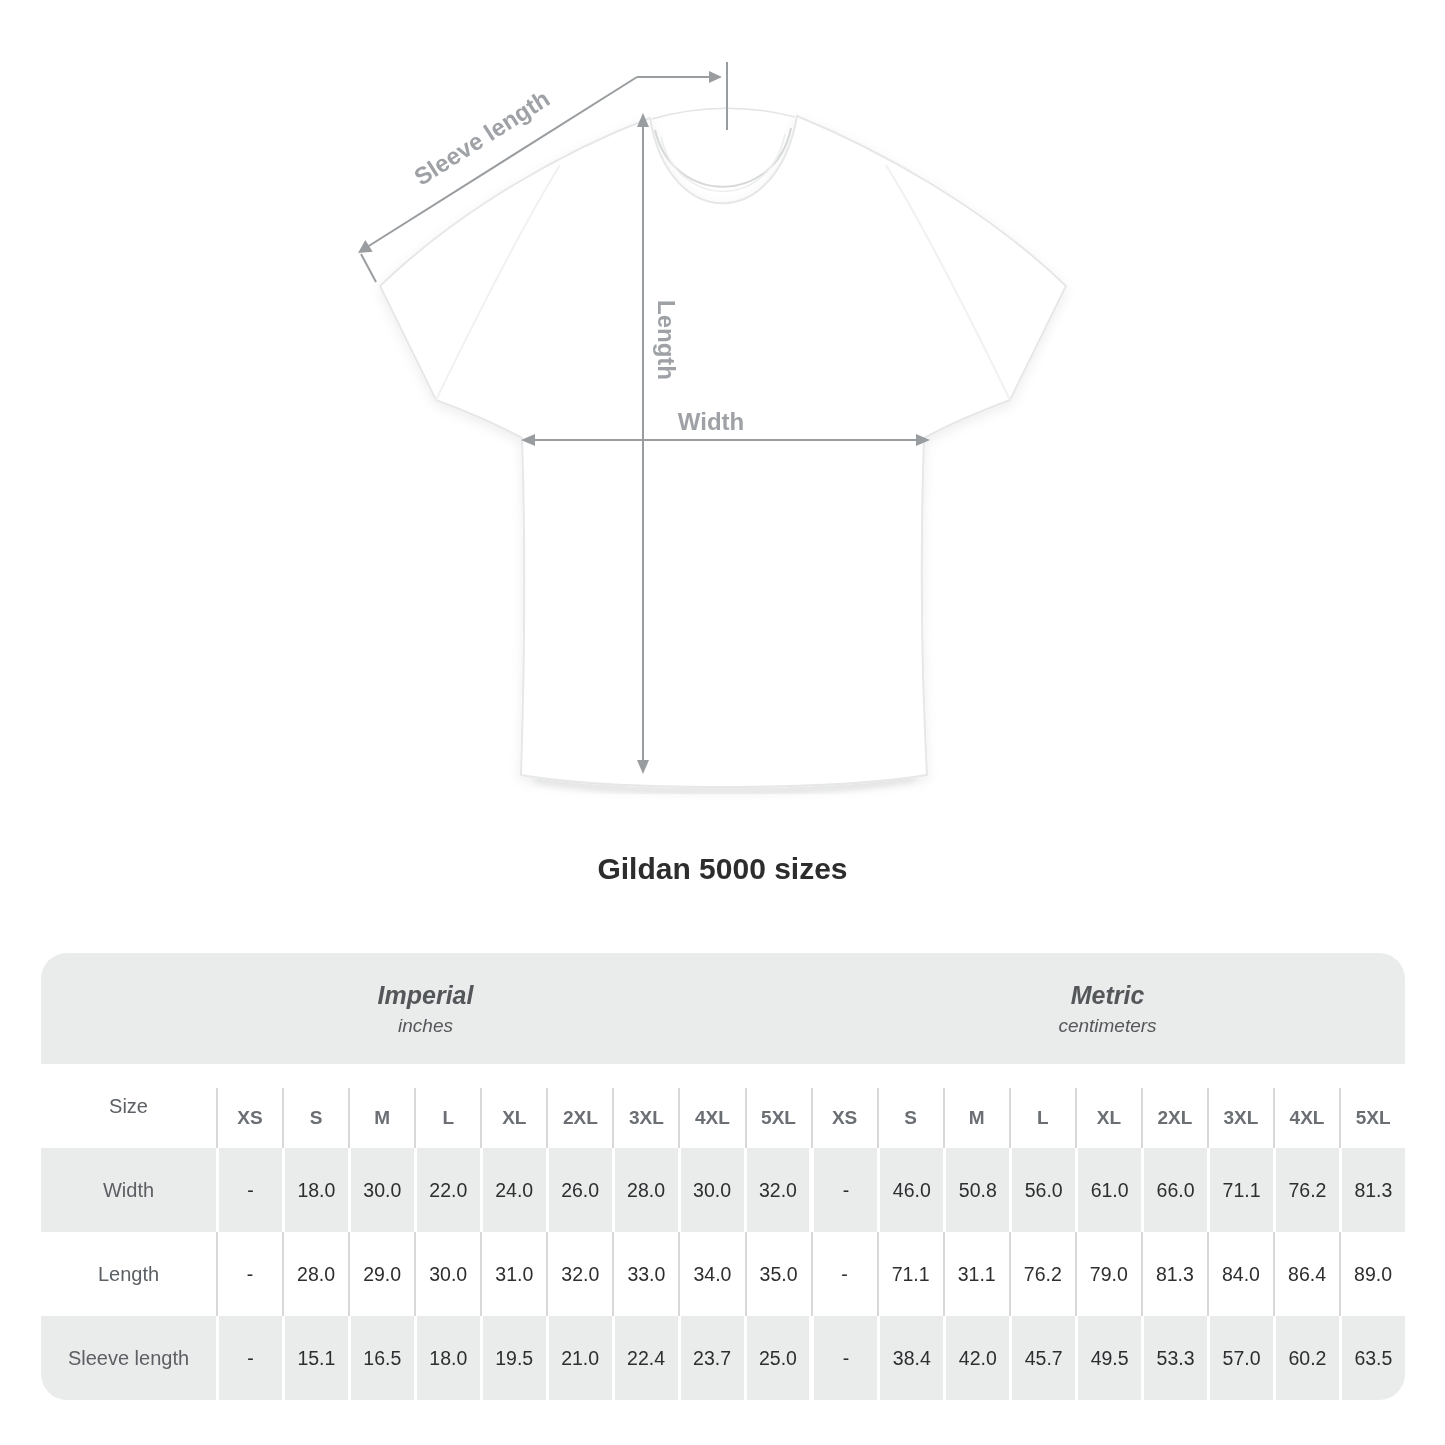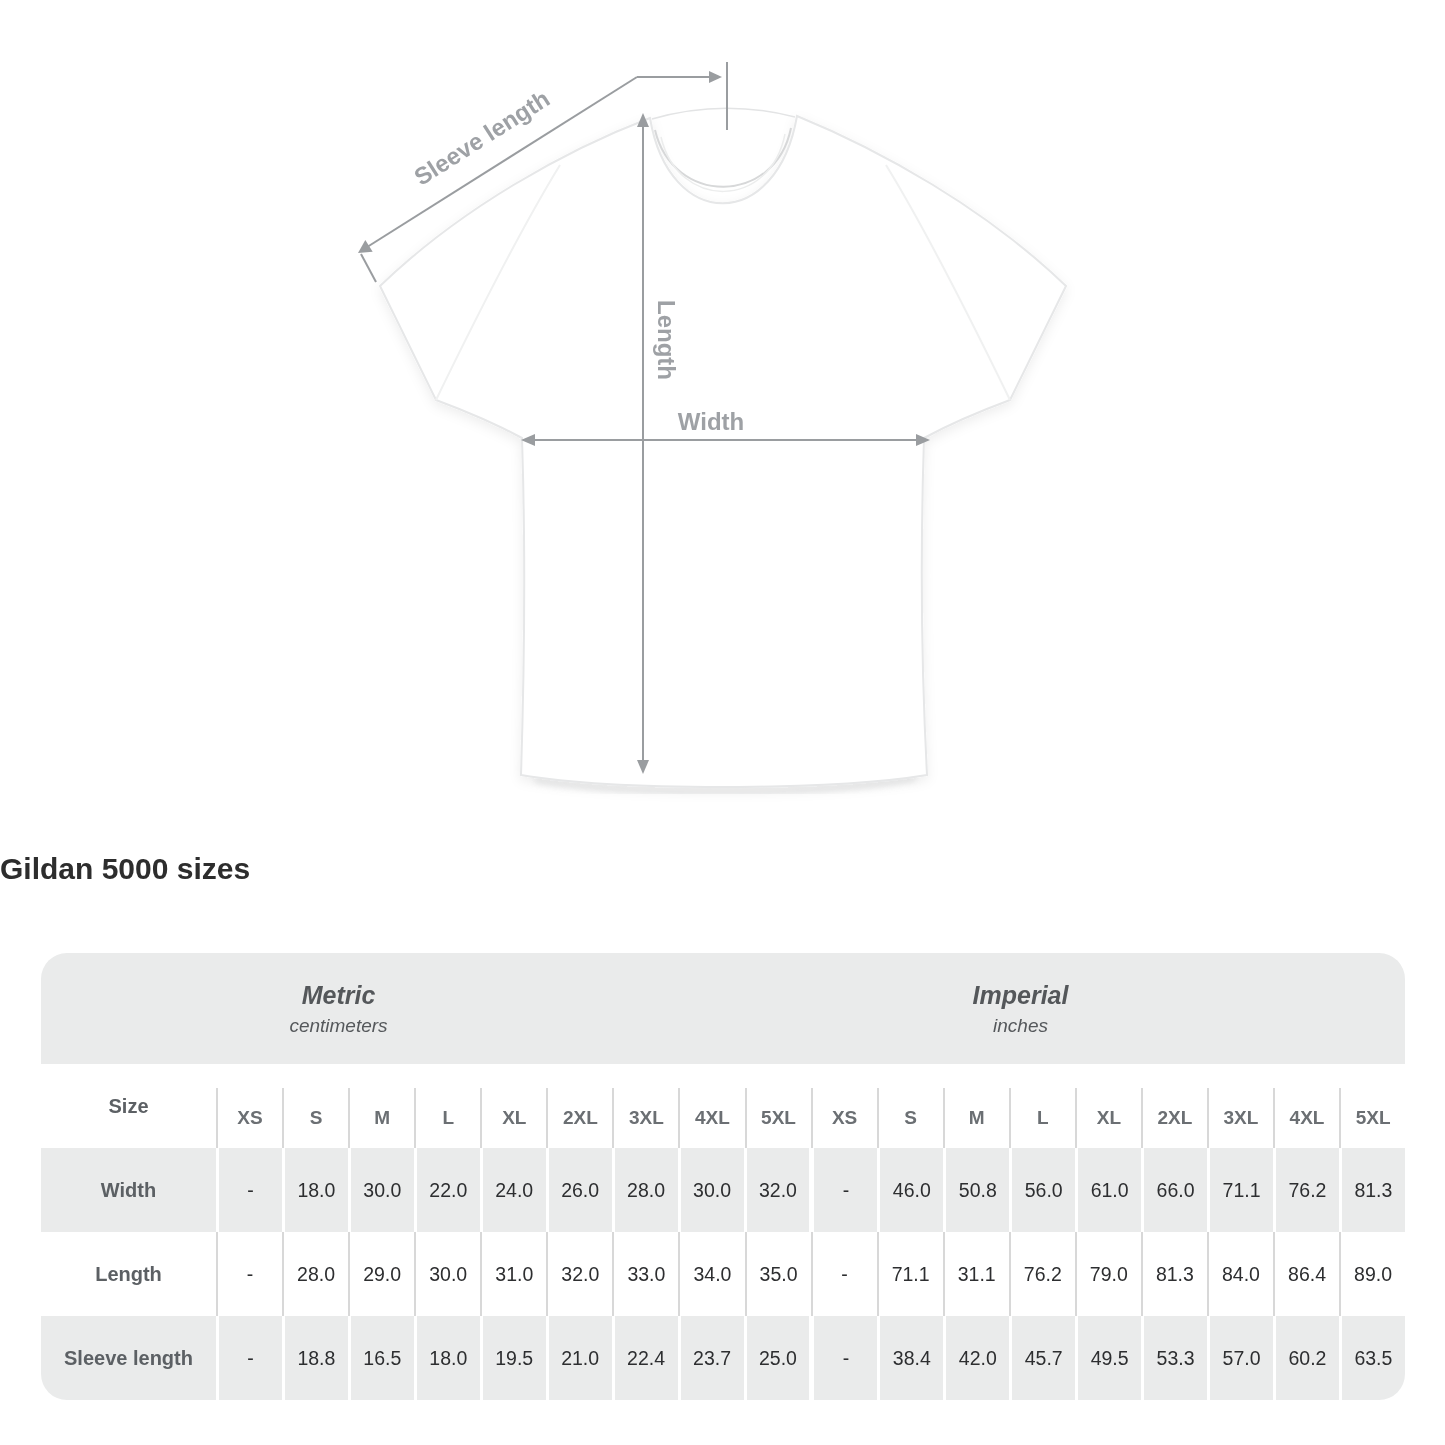--- a/index.html
+++ b/index.html
@@ -11,36 +11,36 @@
   .diagram{position:absolute;left:0;top:0;width:1445px;height:840px;}
   .diagram svg{position:absolute;left:0;top:0;}
   .dim-label{
     position:absolute;color:#9ea1a5;font-weight:700;font-size:24px;white-space:nowrap;
     transform:translate(-50%,-50%);
   }
   .dim-label.sleeve{left:482px;top:138px;transform:translate(-50%,-50%) rotate(-32.5deg);}
   .dim-label.len{left:666px;top:340px;transform:translate(-50%,-50%) rotate(90deg);}
   .dim-label.wid{left:711px;top:422px;}
   
-  .page-title{position:absolute;left:0;top:852px;width:100%;margin:0;text-align:left;
+  .page-title{position:absolute;left:0;top:852px;width:100%;margin:0;text-align:center;
     font-size:30px;font-weight:700;color:#2d2d2d;}
   .subtitle{position:absolute;left:0;top:897px;width:100%;margin:0;text-align:center;
     font-size:20px;font-style:italic;color:#4a4a4a;}
   
   .size-table{position:absolute;left:41px;top:953px;width:1364px;border-radius:26px;overflow:hidden;}
   .group-header{display:flex;height:111px;background:#eaebeb;}
   .group{display:flex;flex-direction:column;align-items:center;justify-content:center;gap:5px;}
   .group.imperial{width:769px;}
   .group.metric{flex:1;}
   .group-name{font-size:25px;font-weight:700;font-style:italic;color:#54575a;}
   .group-unit{font-size:19px;font-style:italic;color:#55585b;}
   .trow{display:flex;height:84px;background:#ffffff;}
   .cell{display:flex;align-items:center;justify-content:center;box-sizing:border-box;background:#ffffff;}
   .cell + .cell{border-left:2px solid #d8d8d8;}
-  .label-cell{flex:0 0 175px;font-weight:700;font-size:20px;color:#5c6064;text-align:center;}
+  .label-cell{flex:0 0 175px;font-weight:400;font-size:20px;color:#5c6064;text-align:center;}
   .head-cell{flex:1 1 0;font-weight:700;font-size:19px;color:#6b6f73;margin-top:24px;}
   .value-cell{flex:1 1 0;font-size:19.5px;color:#2d2e30;}
   .trow.stripe .cell{background:#eaebeb;}
   .trow.stripe .cell + .cell{border-left:3px solid #ffffff;}
   .trow.stripe .cell.gstart{border-left:5px solid #ffffff;}
 </style>
 </head>
 <body>
 
 <div class="page">
@@ -102,27 +102,27 @@
 
     <span class="dim-label sleeve">Sleeve length</span>
     <span class="dim-label len">Length</span>
     <span class="dim-label wid">Width</span>
   </div>
 
   <h1 class="page-title">Gildan 5000 sizes</h1>
 
   <div class="size-table">
     <div class="group-header">
+      <div class="group imperial">
+        <div class="group-name">Imperial</div>
+        <div class="group-unit">inches</div>
+      </div>
       <div class="group metric">
         <div class="group-name">Metric</div>
         <div class="group-unit">centimeters</div>
-      </div>
-      <div class="group imperial">
-        <div class="group-name">Imperial</div>
-        <div class="group-unit">inches</div>
       </div>
     </div>
     <div class="trow header-row">
         <div class="cell label-cell">Size</div>
         <div class="cell head-cell">XS</div>
         <div class="cell head-cell">S</div>
         <div class="cell head-cell">M</div>
         <div class="cell head-cell">L</div>
         <div class="cell head-cell">XL</div>
         <div class="cell head-cell">2XL</div>
@@ -178,21 +178,21 @@
           <div class="cell value-cell">76.2</div>
           <div class="cell value-cell">79.0</div>
           <div class="cell value-cell">81.3</div>
           <div class="cell value-cell">84.0</div>
           <div class="cell value-cell">86.4</div>
           <div class="cell value-cell">89.0</div>
         </div>
         <div class="trow stripe">
           <div class="cell label-cell">Sleeve length</div>
           <div class="cell value-cell">-</div>
-          <div class="cell value-cell">18.8</div>
+          <div class="cell value-cell">15.1</div>
           <div class="cell value-cell">16.5</div>
           <div class="cell value-cell">18.0</div>
           <div class="cell value-cell">19.5</div>
           <div class="cell value-cell">21.0</div>
           <div class="cell value-cell">22.4</div>
           <div class="cell value-cell">23.7</div>
           <div class="cell value-cell">25.0</div>
           <div class="cell value-cell gstart">-</div>
           <div class="cell value-cell">38.4</div>
           <div class="cell value-cell">42.0</div>

